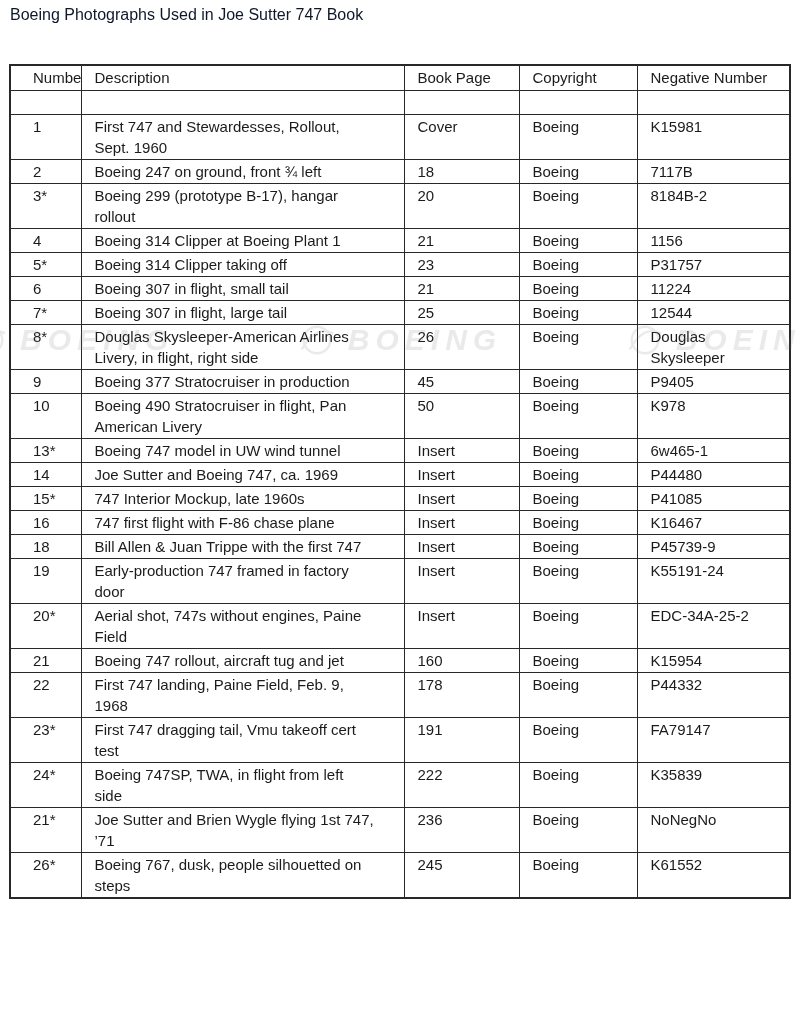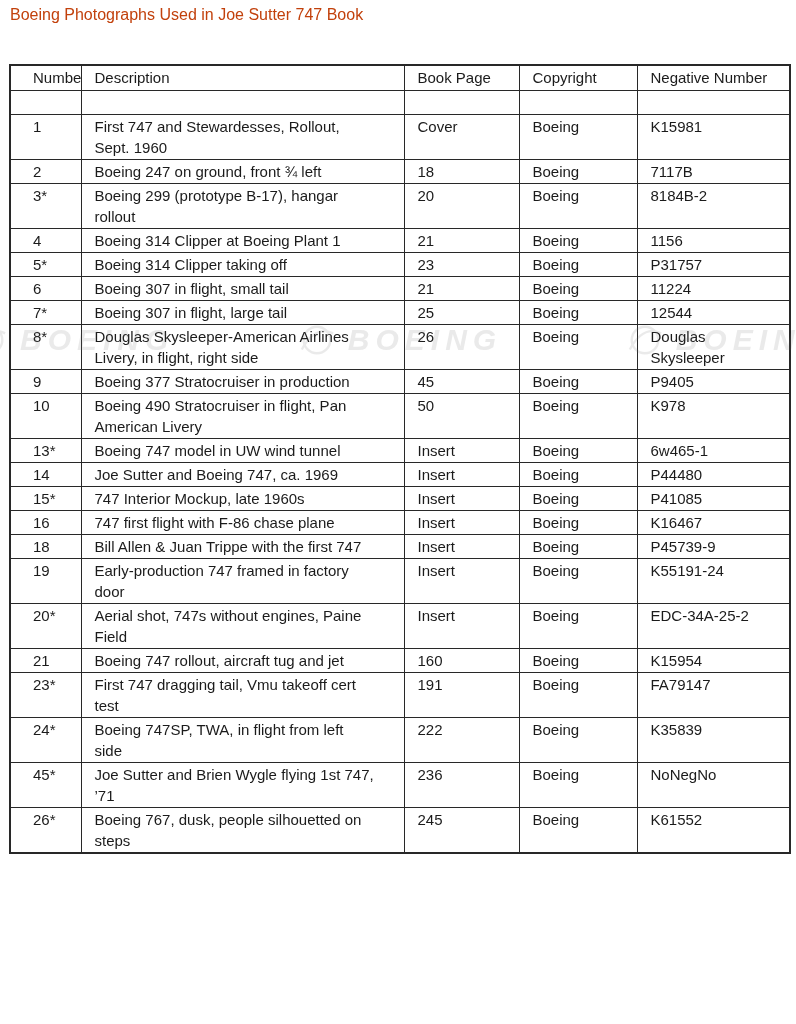--- a/index.html
+++ b/index.html
@@ -11,21 +11,21 @@
     font-family: "Liberation Sans", sans-serif;
     color: #1b1b1b;
     overflow: hidden;
   }
   .doc-title {
     position: absolute;
     left: 10px;
     top: 6px;
     font-size: 16px;
     font-weight: 400;
-    color: #c2410c;
+    color: #0f172a;
     z-index: 1;
   }
   table.photo-table {
     position: absolute;
     left: 9px;
     top: 64px;
     width: 780px;
     border-collapse: collapse;
     table-layout: fixed;
     border: 2px solid #282828;
@@ -256,37 +256,45 @@
           <td>EDC-34A-25-2</td>
         </tr>
         <tr>
           <td>21</td>
           <td>Boeing 747 rollout, aircraft tug and jet</td>
           <td>160</td>
           <td>Boeing</td>
           <td>K15954</td>
         </tr>
         <tr>
+          <td>22</td>
+          <td>First 747 landing, Paine Field, Feb. 9,
+1968</td>
+          <td>178</td>
+          <td>Boeing</td>
+          <td>P44332</td>
+        </tr>
+        <tr>
           <td>23*</td>
           <td>First 747 dragging tail, Vmu takeoff cert
 test</td>
           <td>191</td>
           <td>Boeing</td>
           <td>FA79147</td>
         </tr>
         <tr>
           <td>24*</td>
           <td>Boeing 747SP, TWA, in flight from left
 side</td>
           <td>222</td>
           <td>Boeing</td>
           <td>K35839</td>
         </tr>
         <tr>
-          <td>45*</td>
+          <td>21*</td>
           <td>Joe Sutter and Brien Wygle flying 1st 747,
 ’71</td>
           <td>236</td>
           <td>Boeing</td>
           <td>NoNegNo</td>
         </tr>
         <tr>
           <td>26*</td>
           <td>Boeing 767, dusk, people silhouetted on
 steps</td>

